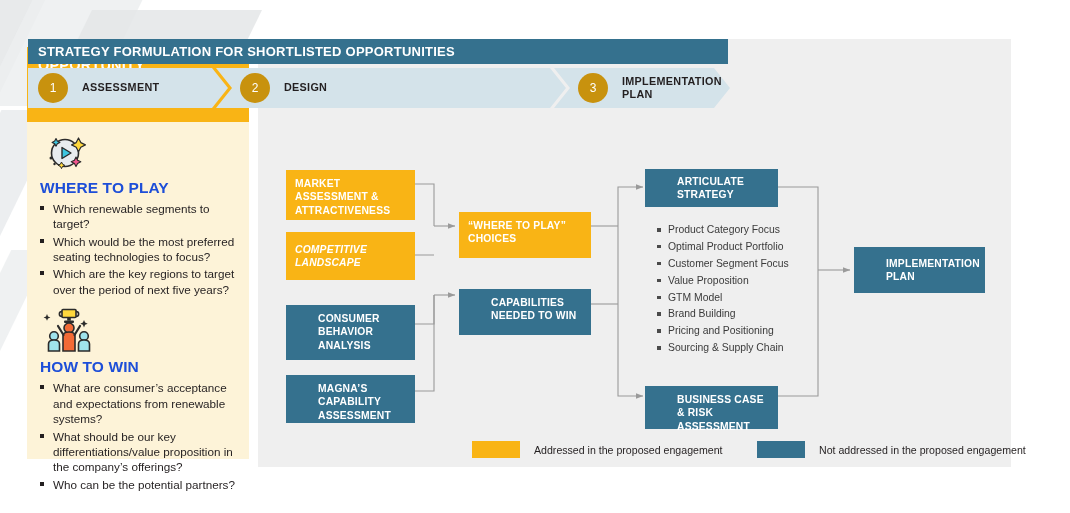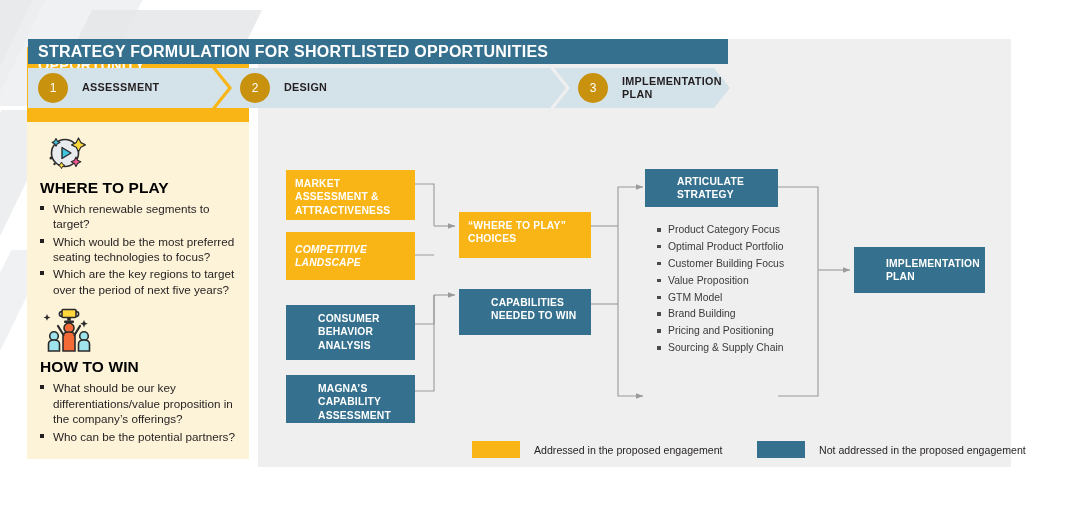--- a/index.html
+++ b/index.html
@@ -27,42 +27,42 @@
   }
   .sb-header{
     background:#f9b415;color:#ffffff;
     padding:9px 10px 10px 11px;
     font-size:14.5px;font-weight:bold;line-height:1.28;
     letter-spacing:.2px;
   }
   .sb-body{padding:0 10px 0 11px;}
   .sb-icon{margin:9px 0 2px 5px;display:block;}
   .sb-heading{
-    font-size:15.5px;font-weight:bold;color:#000000;
+    font-size:15.5px;font-weight:bold;color:#1d4ed8;
     margin:2px 0 4px 2px;letter-spacing:.1px;
   }
   ul.sb-list{list-style:none;margin:0 0 6px 0;padding:0;}
   ul.sb-list li{
     position:relative;padding-left:15px;margin-bottom:2px;
     font-size:11.7px;line-height:1.32;color:#231f20;
   }
   ul.sb-list li::before{
     content:"";position:absolute;left:2px;top:5px;
     width:4px;height:4px;background:#231f20;
   }
 
   
   .panel{
     position:absolute;left:258px;top:39px;width:753px;height:428px;
     background:#efefef;
   }
   .panel-title{
     position:absolute;left:28px;top:39px;width:700px;height:25px;
     background:#35718e;color:#ffffff;
-    font-size:16px;font-weight:bold;letter-spacing:.25px;
+    font-size:13px;font-weight:bold;letter-spacing:.25px;
     display:flex;align-items:center;padding-left:10px;box-sizing:border-box;
   }
 
   
   .chev{
     position:absolute;height:40px;background:#d4e3ea;
     display:flex;align-items:center;
   }
   .chev.c1{left:28px;top:68px;width:200px;
     clip-path:polygon(0 0, calc(100% - 16px) 0, 100% 50%, calc(100% - 16px) 100%, 0 100%);}
@@ -168,20 +168,21 @@
           <path d="M20.5 29 L15 20" fill="none" stroke="#2b2b2b" stroke-width="2.2" stroke-linecap="round"></path>
           <path d="M31.5 29 L37 20" fill="none" stroke="#2b2b2b" stroke-width="2.2" stroke-linecap="round"></path>
           <circle cx="11" cy="30" r="4.3" fill="#9fe3ec" stroke="#2b2b2b" stroke-width="1.6"></circle>
           <path d="M5.5 45 L5.5 38 C5.5 35 8 34 11 34 C14 34 16.5 35 16.5 38 L16.5 45 Z" fill="#9fe3ec" stroke="#2b2b2b" stroke-width="1.6"></path>
           <circle cx="41" cy="30" r="4.3" fill="#9fe3ec" stroke="#2b2b2b" stroke-width="1.6"></circle>
           <path d="M35.5 45 L35.5 38 C35.5 35 38 34 41 34 C44 34 46.5 35 46.5 38 L46.5 45 Z" fill="#9fe3ec" stroke="#2b2b2b" stroke-width="1.6"></path>
         </svg>
       </span>
       <div class="sb-heading">HOW TO WIN</div>
       <ul class="sb-list">
+        <li>What are consumer’s acceptance and expectations from renewable systems?</li>
         <li>What should be our key differentiations/value proposition in the company’s offerings?</li>
         <li>Who can be the potential partners?</li>
       </ul>
     </div>
   </div>
 
   <div class="panel"></div>
 
   <div class="panel-title">STRATEGY FORMULATION FOR SHORTLISTED OPPORTUNITIES</div>
 
@@ -235,27 +236,28 @@
   <div class="box teal top" style="left:286px;top:297px;width:129px;height:55px;">CONSUMER BEHAVIOR ANALYSIS</div>
 
   <div class="box teal top" style="left:286px;top:367px;width:129px;height:48px;">MAGNA’S CAPABILITY ASSESSMENT</div>
 
   <div class="box yellow top" style="left:459px;top:204px;width:132px;height:46px;">“WHERE TO PLAY” CHOICES</div>
 
   <div class="box teal top" style="left:459px;top:281px;width:132px;height:46px;">CAPABILITIES NEEDED TO WIN</div>
 
   <div class="box teal" style="left:645px;top:169px;width:133px;height:38px;">ARTICULATE STRATEGY</div>
 
+  <div class="box teal top" style="left:645px;top:378px;width:133px;height:43px;">BUSINESS CASE &amp; RISK ASSESSMENT</div>
 
   <div class="box teal" style="left:854px;top:247px;width:131px;height:46px;">IMPLEMENTATION PLAN</div>
 
   <ul class="strategy-list">
     <li>Product Category Focus</li>
     <li>Optimal Product Portfolio</li>
-    <li>Customer Building Focus</li>
+    <li>Customer Segment Focus</li>
     <li>Value Proposition</li>
     <li>GTM Model</li>
     <li>Brand Building</li>
     <li>Pricing and Positioning</li>
     <li>Sourcing &amp; Supply Chain</li>
   </ul>
 
   <div class="legend">
     <div class="sw yellow"></div>
     <div class="legend-text">Addressed in the proposed engagement</div>

